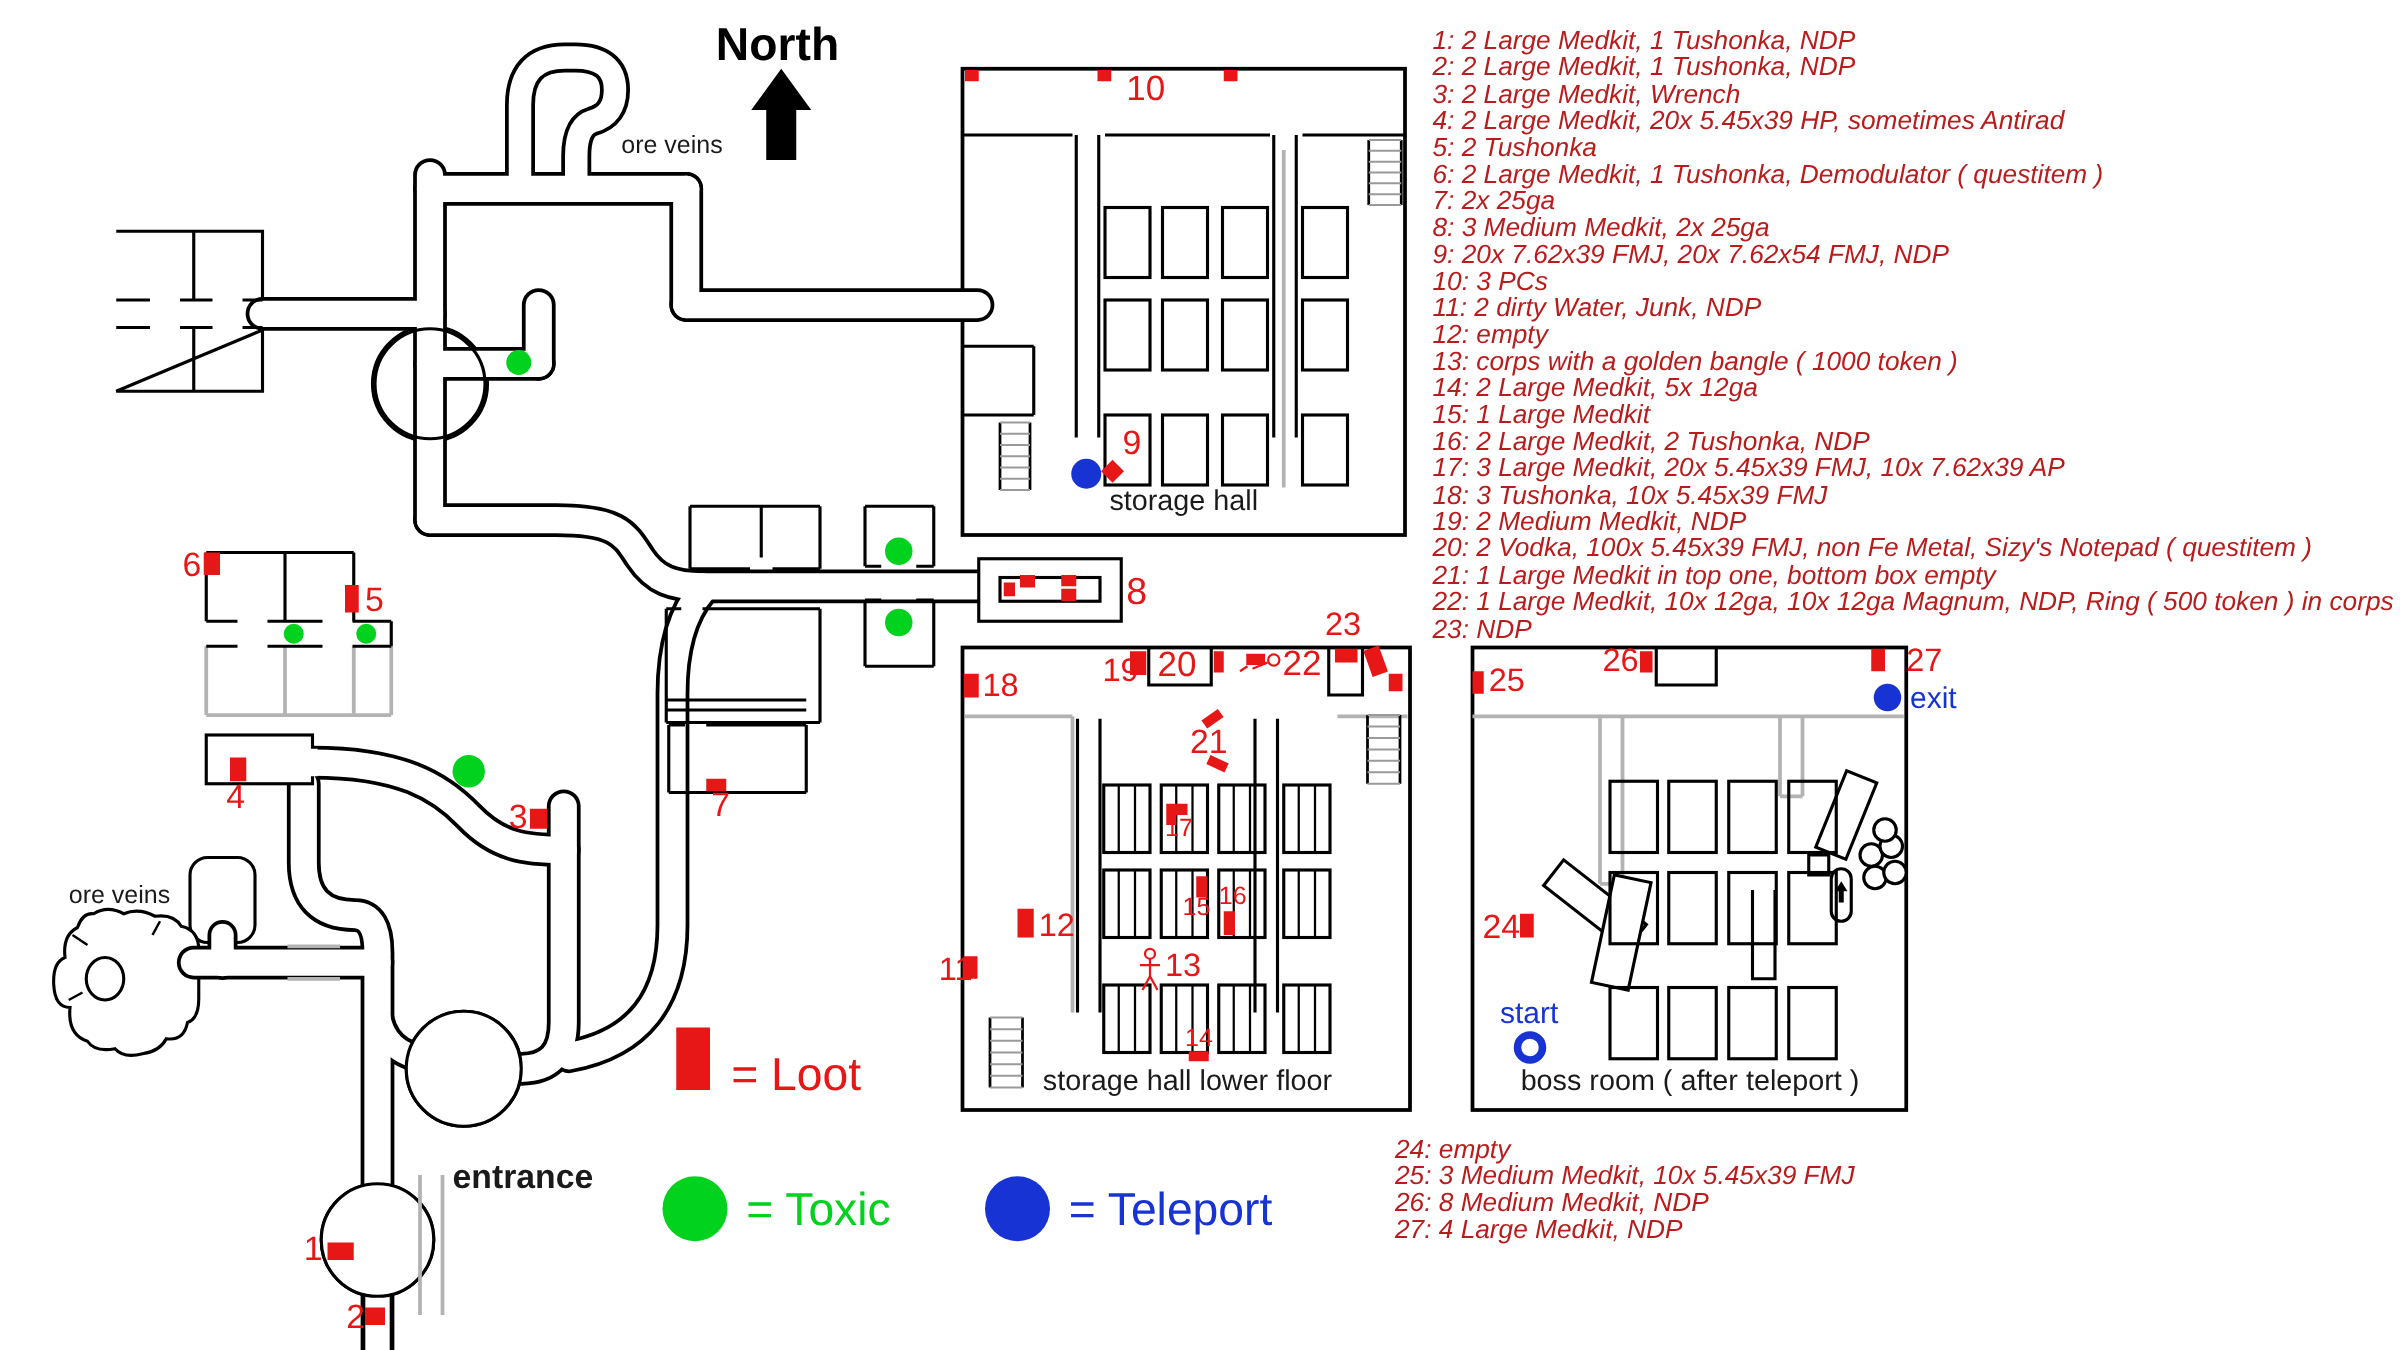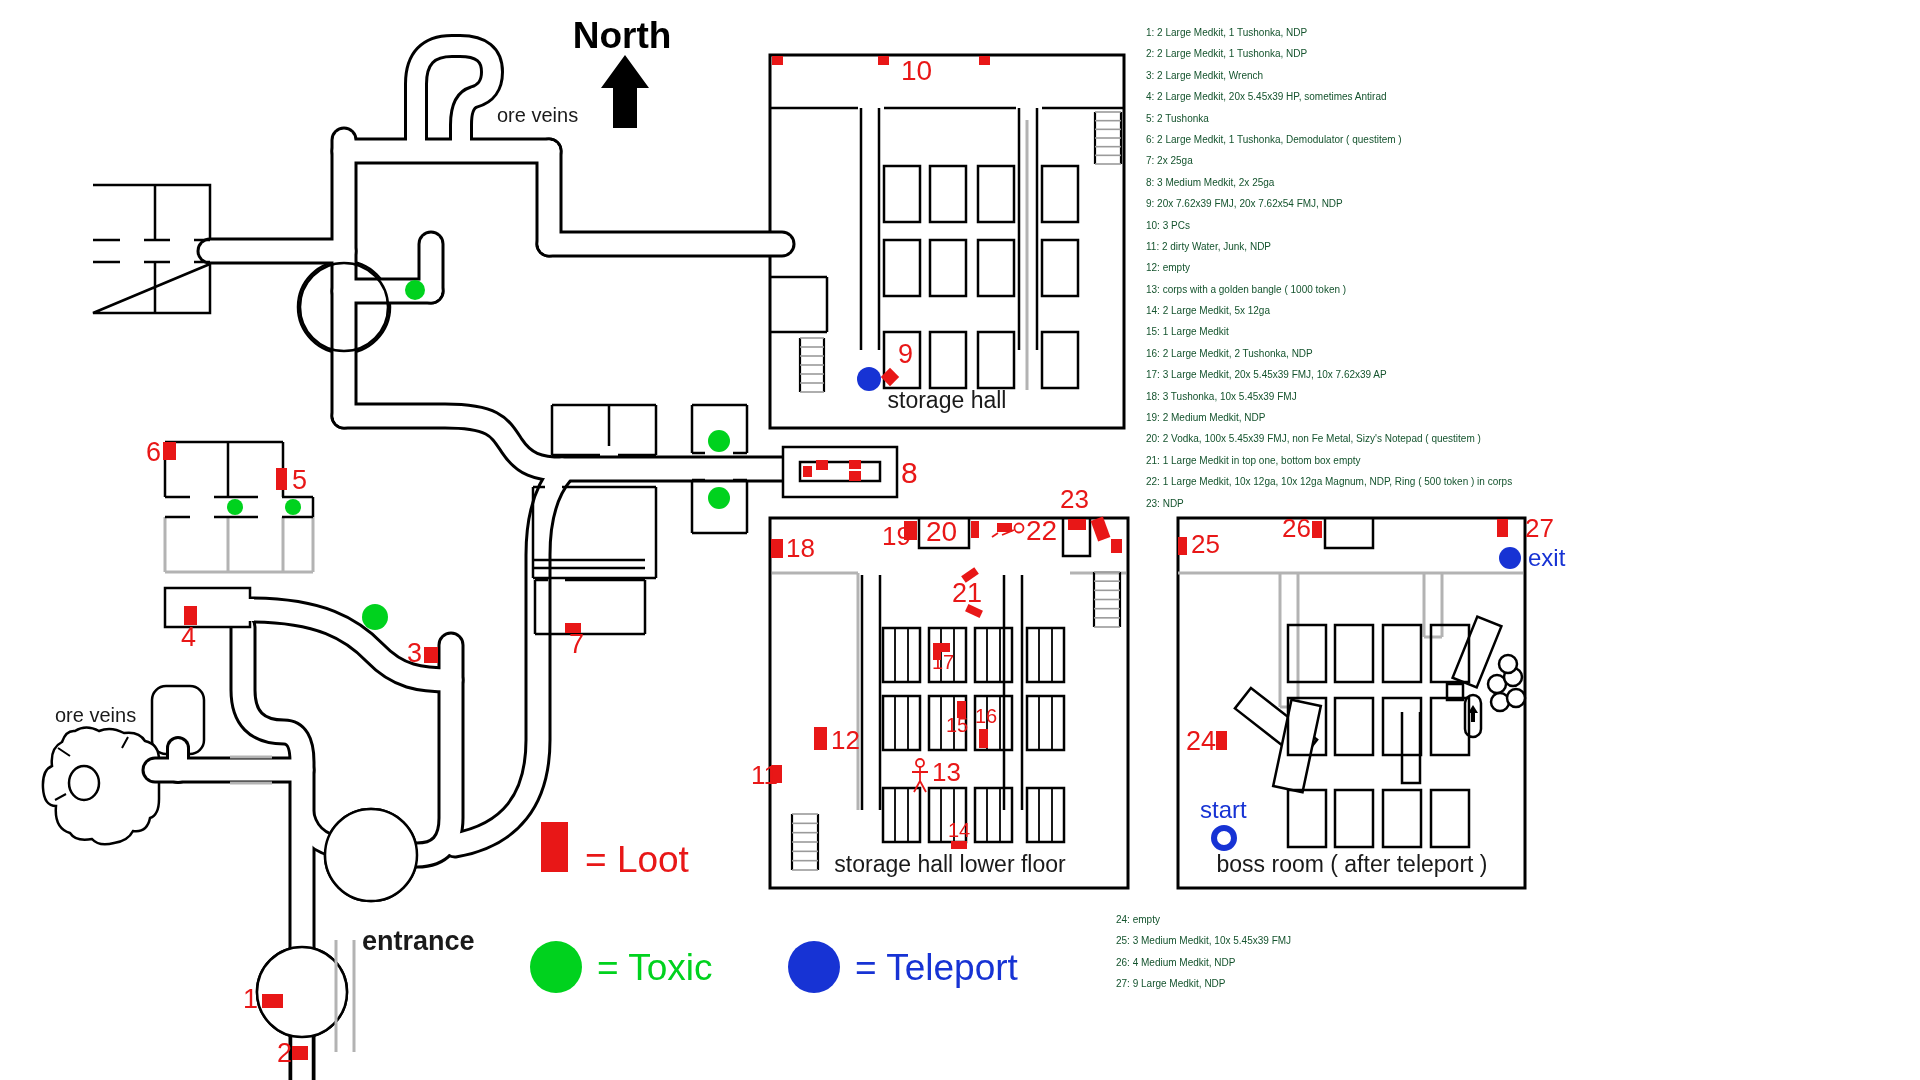--- a/index.html
+++ b/index.html
@@ -1,19 +1,19 @@
 <!DOCTYPE html>
 <html><head>
 <meta charset="utf-8">
 <style>
   html,body{margin:0;padding:0;background:#fff;}
   #stage{position:relative;width:1920px;height:1080px;background:#fff;overflow:hidden;
          font-family:"Liberation Sans",sans-serif;}
   #map-svg{position:absolute;left:0;top:0;}
-  .list{position:absolute;color:#14532d;font-size:10px;line-height:21.4px;white-space:pre;}
+  .list{position:absolute;color:#b91c1c;font-size:21px;line-height:21.4px;white-space:pre;font-style:italic;}
   #loot-list-top{left:1146px;top:22px;}
   #loot-list-bottom{left:1116px;top:909px;}
   .list div{height:21.4px;}
   text{font-family:"Liberation Sans",sans-serif;}
 </style>
 </head>
 <body>
 
 <div id="stage">
   <svg id="map-svg" width="1920" height="1080" viewBox="0 0 1920 1080">
@@ -356,14 +356,14 @@
       <rect id="legend-loot-swatch" x="541" y="822" width="27" height="50" fill="#e81717"></rect>
       <text id="legend-loot-text" x="585" y="872" font-size="37" fill="#e81717">= Loot</text>
       <circle id="legend-toxic-swatch" cx="556" cy="967" r="26" fill="#00d21e"></circle>
       <text id="legend-toxic-text" x="597" y="980" font-size="37" fill="#00d21e">= Toxic</text>
       <circle id="legend-teleport-swatch" cx="814" cy="967" r="26" fill="#1733d4"></circle>
       <text id="legend-teleport-text" x="855" y="980" font-size="37" fill="#1733d4">= Teleport</text>
     </g>
   </svg>
 
   <div id="loot-list-top" class="list"><div>1: 2 Large Medkit, 1 Tushonka, NDP</div><div>2: 2 Large Medkit, 1 Tushonka, NDP</div><div>3: 2 Large Medkit, Wrench</div><div>4: 2 Large Medkit, 20x 5.45x39 HP, sometimes Antirad</div><div>5: 2 Tushonka</div><div>6: 2 Large Medkit, 1 Tushonka, Demodulator ( questitem )</div><div>7: 2x 25ga</div><div>8: 3 Medium Medkit, 2x 25ga</div><div>9: 20x 7.62x39 FMJ, 20x 7.62x54 FMJ, NDP</div><div>10: 3 PCs</div><div>11: 2 dirty Water, Junk, NDP</div><div>12: empty</div><div>13: corps with a golden bangle ( 1000 token )</div><div>14: 2 Large Medkit, 5x 12ga</div><div>15: 1 Large Medkit</div><div>16: 2 Large Medkit, 2 Tushonka, NDP</div><div>17: 3 Large Medkit, 20x 5.45x39 FMJ, 10x 7.62x39 AP</div><div>18: 3 Tushonka, 10x 5.45x39 FMJ</div><div>19: 2 Medium Medkit, NDP</div><div>20: 2 Vodka, 100x 5.45x39 FMJ, non Fe Metal, Sizy's Notepad ( questitem )</div><div>21: 1 Large Medkit in top one, bottom box empty</div><div>22: 1 Large Medkit, 10x 12ga, 10x 12ga Magnum, NDP, Ring ( 500 token ) in corps</div><div>23: NDP</div></div>
-  <div id="loot-list-bottom" class="list"><div>24: empty</div><div>25: 3 Medium Medkit, 10x 5.45x39 FMJ</div><div>26: 4 Medium Medkit, NDP</div><div>27: 9 Large Medkit, NDP</div></div>
+  <div id="loot-list-bottom" class="list"><div>24: empty</div><div>25: 3 Medium Medkit, 10x 5.45x39 FMJ</div><div>26: 8 Medium Medkit, NDP</div><div>27: 4 Large Medkit, NDP</div></div>
 </div>
 
 </body></html>

